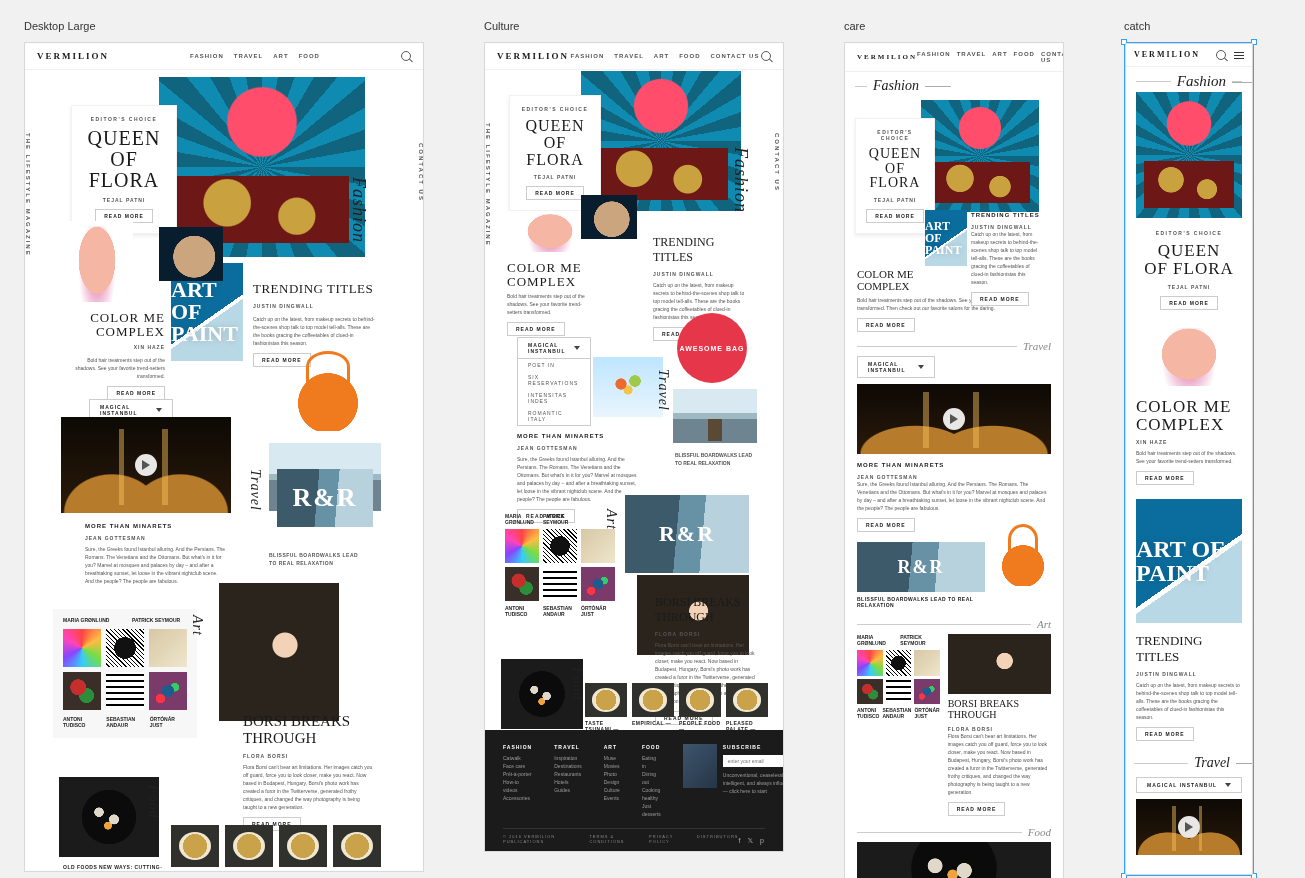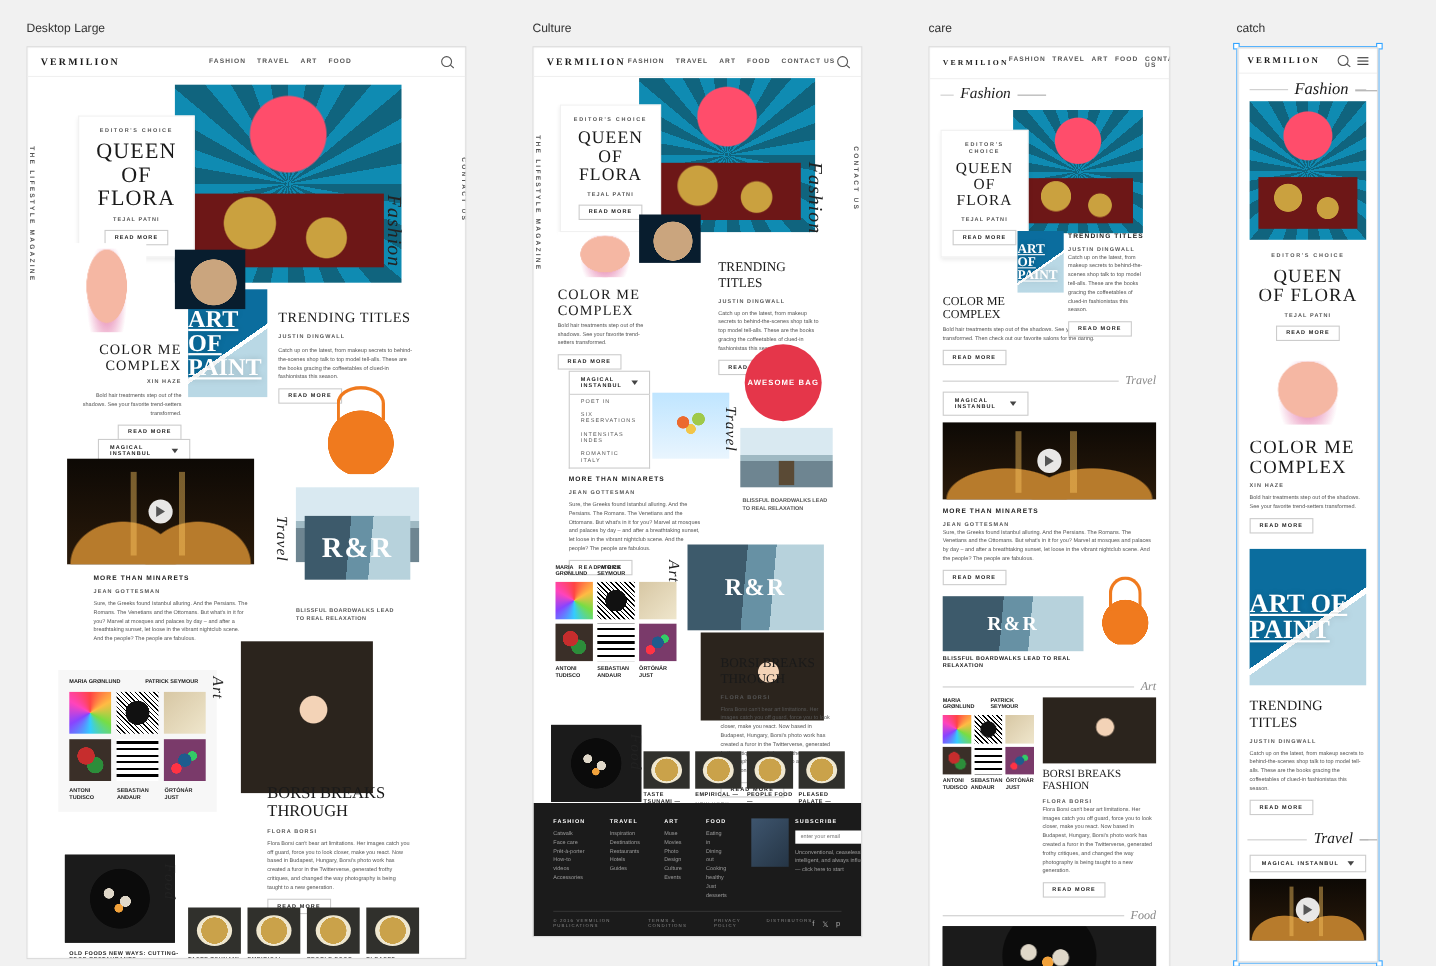--- a/index.html
+++ b/index.html
@@ -66,21 +66,21 @@
   .img{position:relative;overflow:hidden;}
   .img.flora{background:
      radial-gradient(circle at 50% 25%,#ff4d6b 0 20%,transparent 21%),
      repeating-conic-gradient(from 0deg,#0f8bb2 0 10deg,#10647e 10deg 20deg);
   }
   .img.flora::after{content:"";position:absolute;inset:55% 8% 8% 8%;background:
      radial-gradient(circle at 30% 40%,#caa13f 0 18%,transparent 19%),
      radial-gradient(circle at 70% 60%,#caa13f 0 14%,transparent 15%),
      #6d1717;}
   .img.paint{background:linear-gradient(145deg,#0b6d9e 0 55%,#fff 55% 58%,#b9d8e5 58%);display:flex;align-items:center;justify-content:center;}
-  .img.paint span{font:700 22px/1 "Times New Roman",serif;color:#fff;text-shadow:0 0 6px rgba(0,0,0,.2);text-decoration:underline;}
+  .img.paint span{font:700 22px/1 "Times New Roman",serif;color:#fff;text-shadow:0 0 6px rgba(0,0,0,.2);}
   .img.complex{background:#fff;position:relative;}
   .img.complex::before{content:"";position:absolute;inset:6% 18% 6% 18%;background:radial-gradient(ellipse at 50% 45%,#f5b7a3 0 56%,transparent 57%),radial-gradient(40% 70% at 50% 60%,rgba(210,40,120,.7),transparent);filter:blur(.3px);}
   .img.face{background:radial-gradient(circle at 55% 55%,#caa57e 0 45%,#081d2e 46%);}
   .bag{width:72px;height:62px;margin:auto;background:radial-gradient(circle at 50% 55%,#f07a1e 0 60%,transparent 61%);position:relative;}
   .bag::before{content:"";position:absolute;left:20%;right:20%;top:-18px;height:28px;border:3px solid #f07a1e;border-bottom:none;border-radius:50% 50% 0 0;}
   .awesome{width:70px;height:70px;border-radius:50%;background:var(--accent);display:flex;align-items:center;justify-content:center;color:#fff;font:700 7px Helvetica;letter-spacing:1px;text-align:center;}
   .img.arches{background:
       radial-gradient(ellipse at 30% 100%,#b77b2c 0 28%,transparent 29%),
       radial-gradient(ellipse at 70% 100%,#b77b2c 0 28%,transparent 29%),
       linear-gradient(#0d0905,#2a1a0a);position:relative;}
@@ -555,21 +555,21 @@
               <div class="sw candy"></div>
           </div>
           <div style="display:grid;grid-template-columns:repeat(3,1fr);gap:3px;font:600 5px Helvetica;margin-top:3px;">
             <span>ANTONI TUDISCO</span>
               <span>SEBASTIAN ANDAUR</span>
               <span>ÖRTÓNÁR JUST</span>
           </div>
         </div>
         <div style="flex:1;">
           <div class="img dancer" style="height:60px;"></div>
-          <div style="font:400 10px 'Times New Roman',serif;margin-top:4px;">BORSI BREAKS FASHION</div>
+          <div style="font:400 10px 'Times New Roman',serif;margin-top:4px;">BORSI BREAKS THROUGH</div>
           <div class="byline" style="text-align:left">FLORA BORSI</div>
           <div class="body5 left">Flora Borsi can't bear art limitations. Her images catch you off guard, force you to look closer, make you react. Now based in Budapest, Hungary, Borsi's photo work has created a furor in the Twitterverse, generated frothy critiques, and changed the way photography is being taught to a new generation.</div>
           <span class="btn">READ MORE</span>
         </div>
       </div>
 
       <div class="section-title-inline" style="padding:10px 12px 4px;justify-content:flex-end;">
           <span>Food</span>
         </div>
       <div style="padding:0 12px 8px;">

